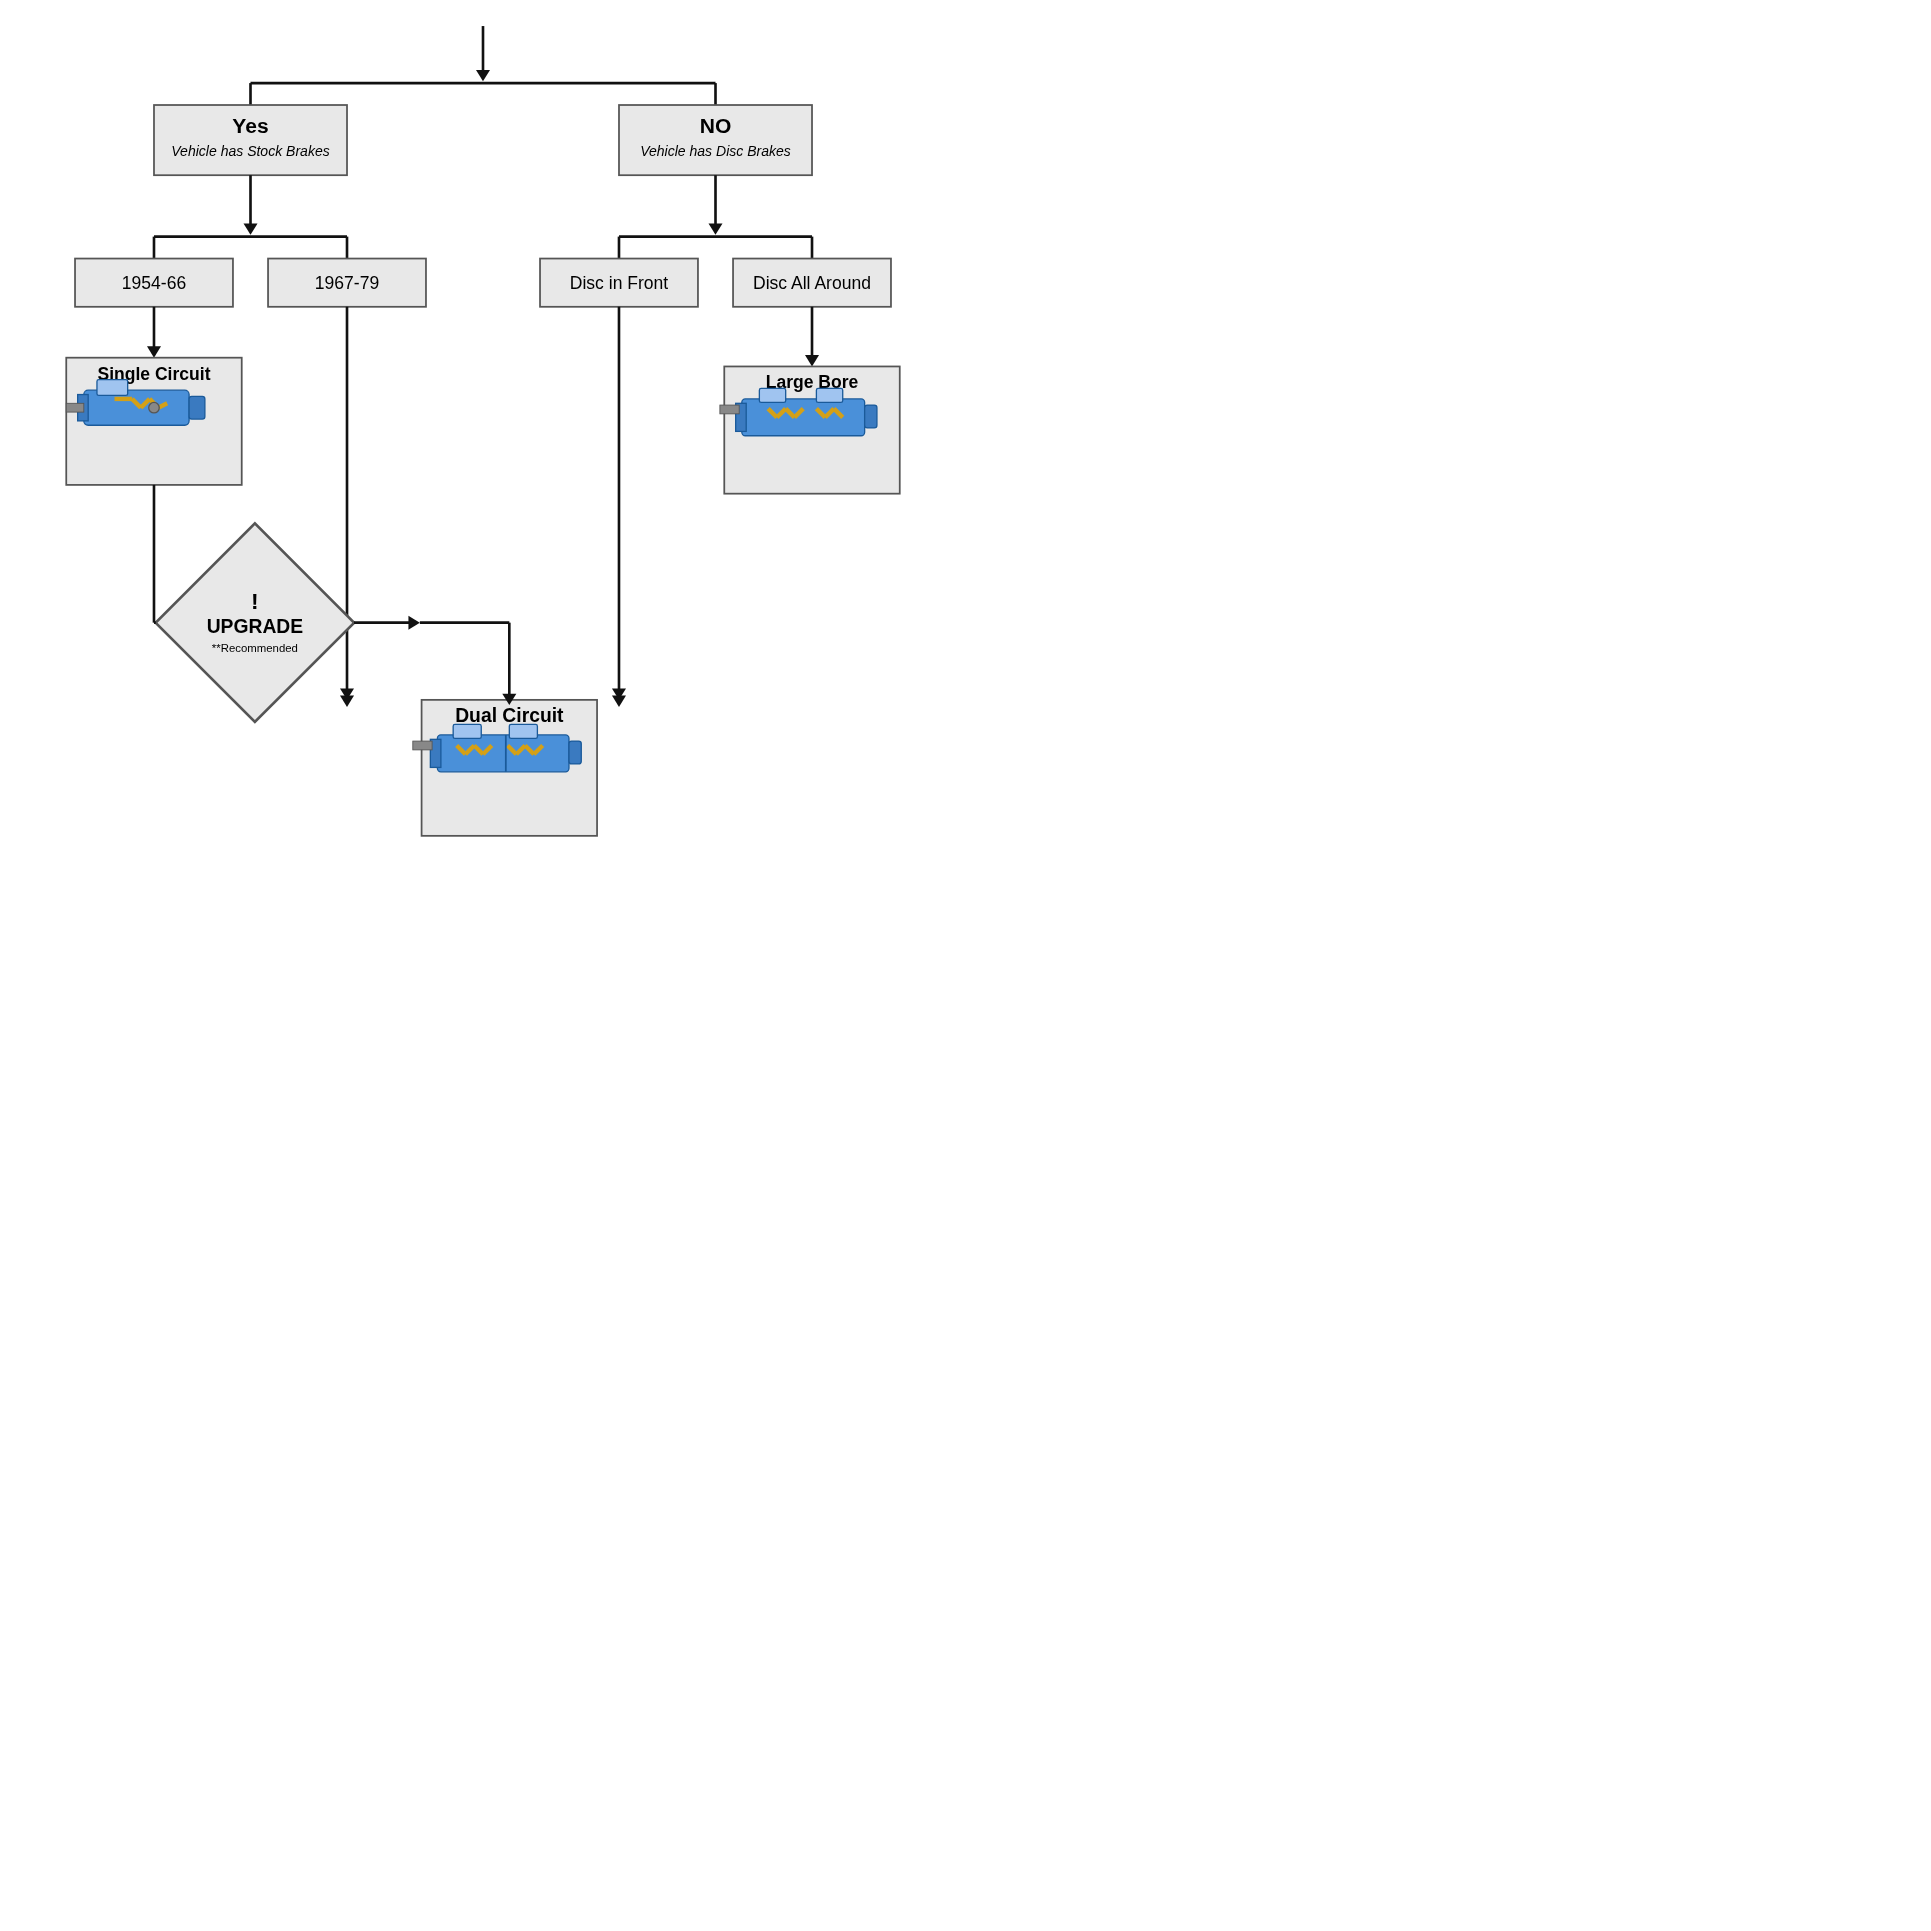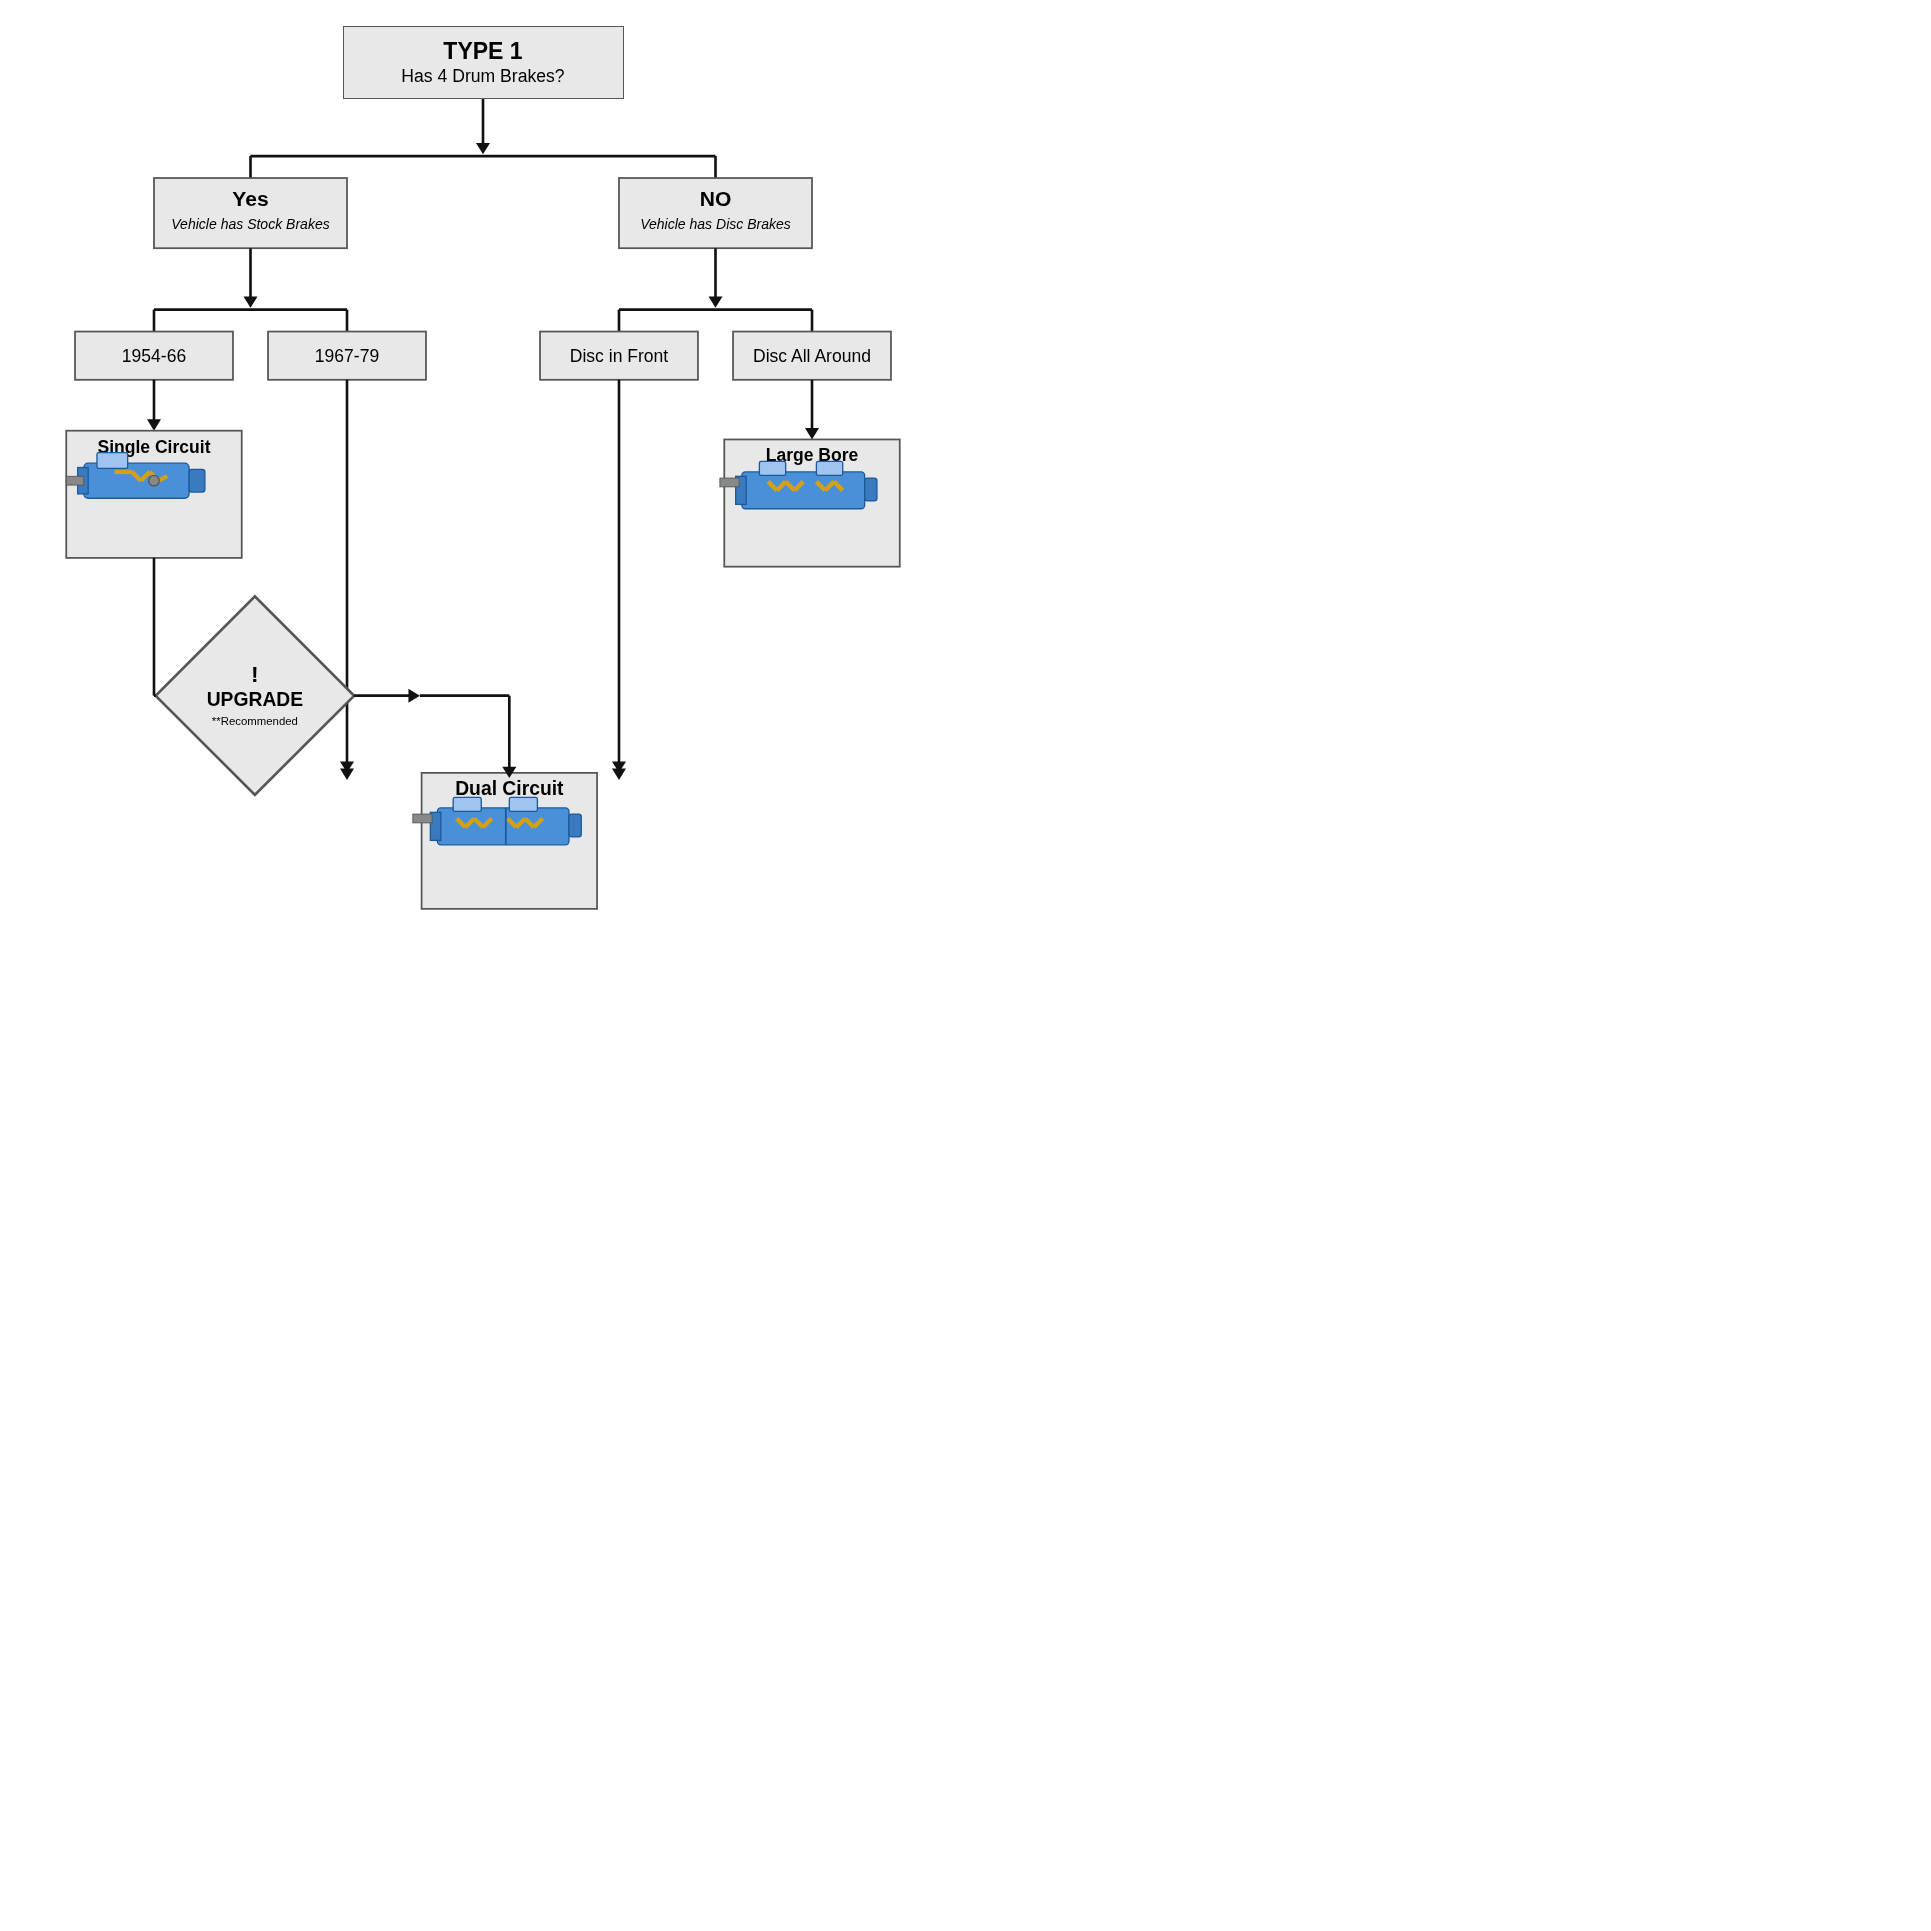--- a/index.html
+++ b/index.html
@@ -37,24 +37,20 @@
       font-size: 16px;
       font-style: italic;
       margin-top: 1.8px;
     }
   </style>
 </head>
 <body>
 
 <div class="diagram">
 
-  <div class="box" style="min-width:281px;">
-    <div class="box-title">TYPE 1</div>
-    <div class="box-subtitle" style="font-style:normal;font-size:17.6px;">Has 4 Drum Brakes?</div>
-  </div>
 
   <svg viewBox="0 0 1060 1020" width="930" height="895">
 
     <line x1="530" y1="0" x2="530" y2="55" stroke="#111" stroke-width="3"></line>
     <polygon points="522,50 538,50 530,63" fill="#111"></polygon>
 
     <line x1="265" y1="65" x2="795" y2="65" stroke="#111" stroke-width="3"></line>
 
     <line x1="265" y1="65" x2="265" y2="90" stroke="#111" stroke-width="3"></line>
 

